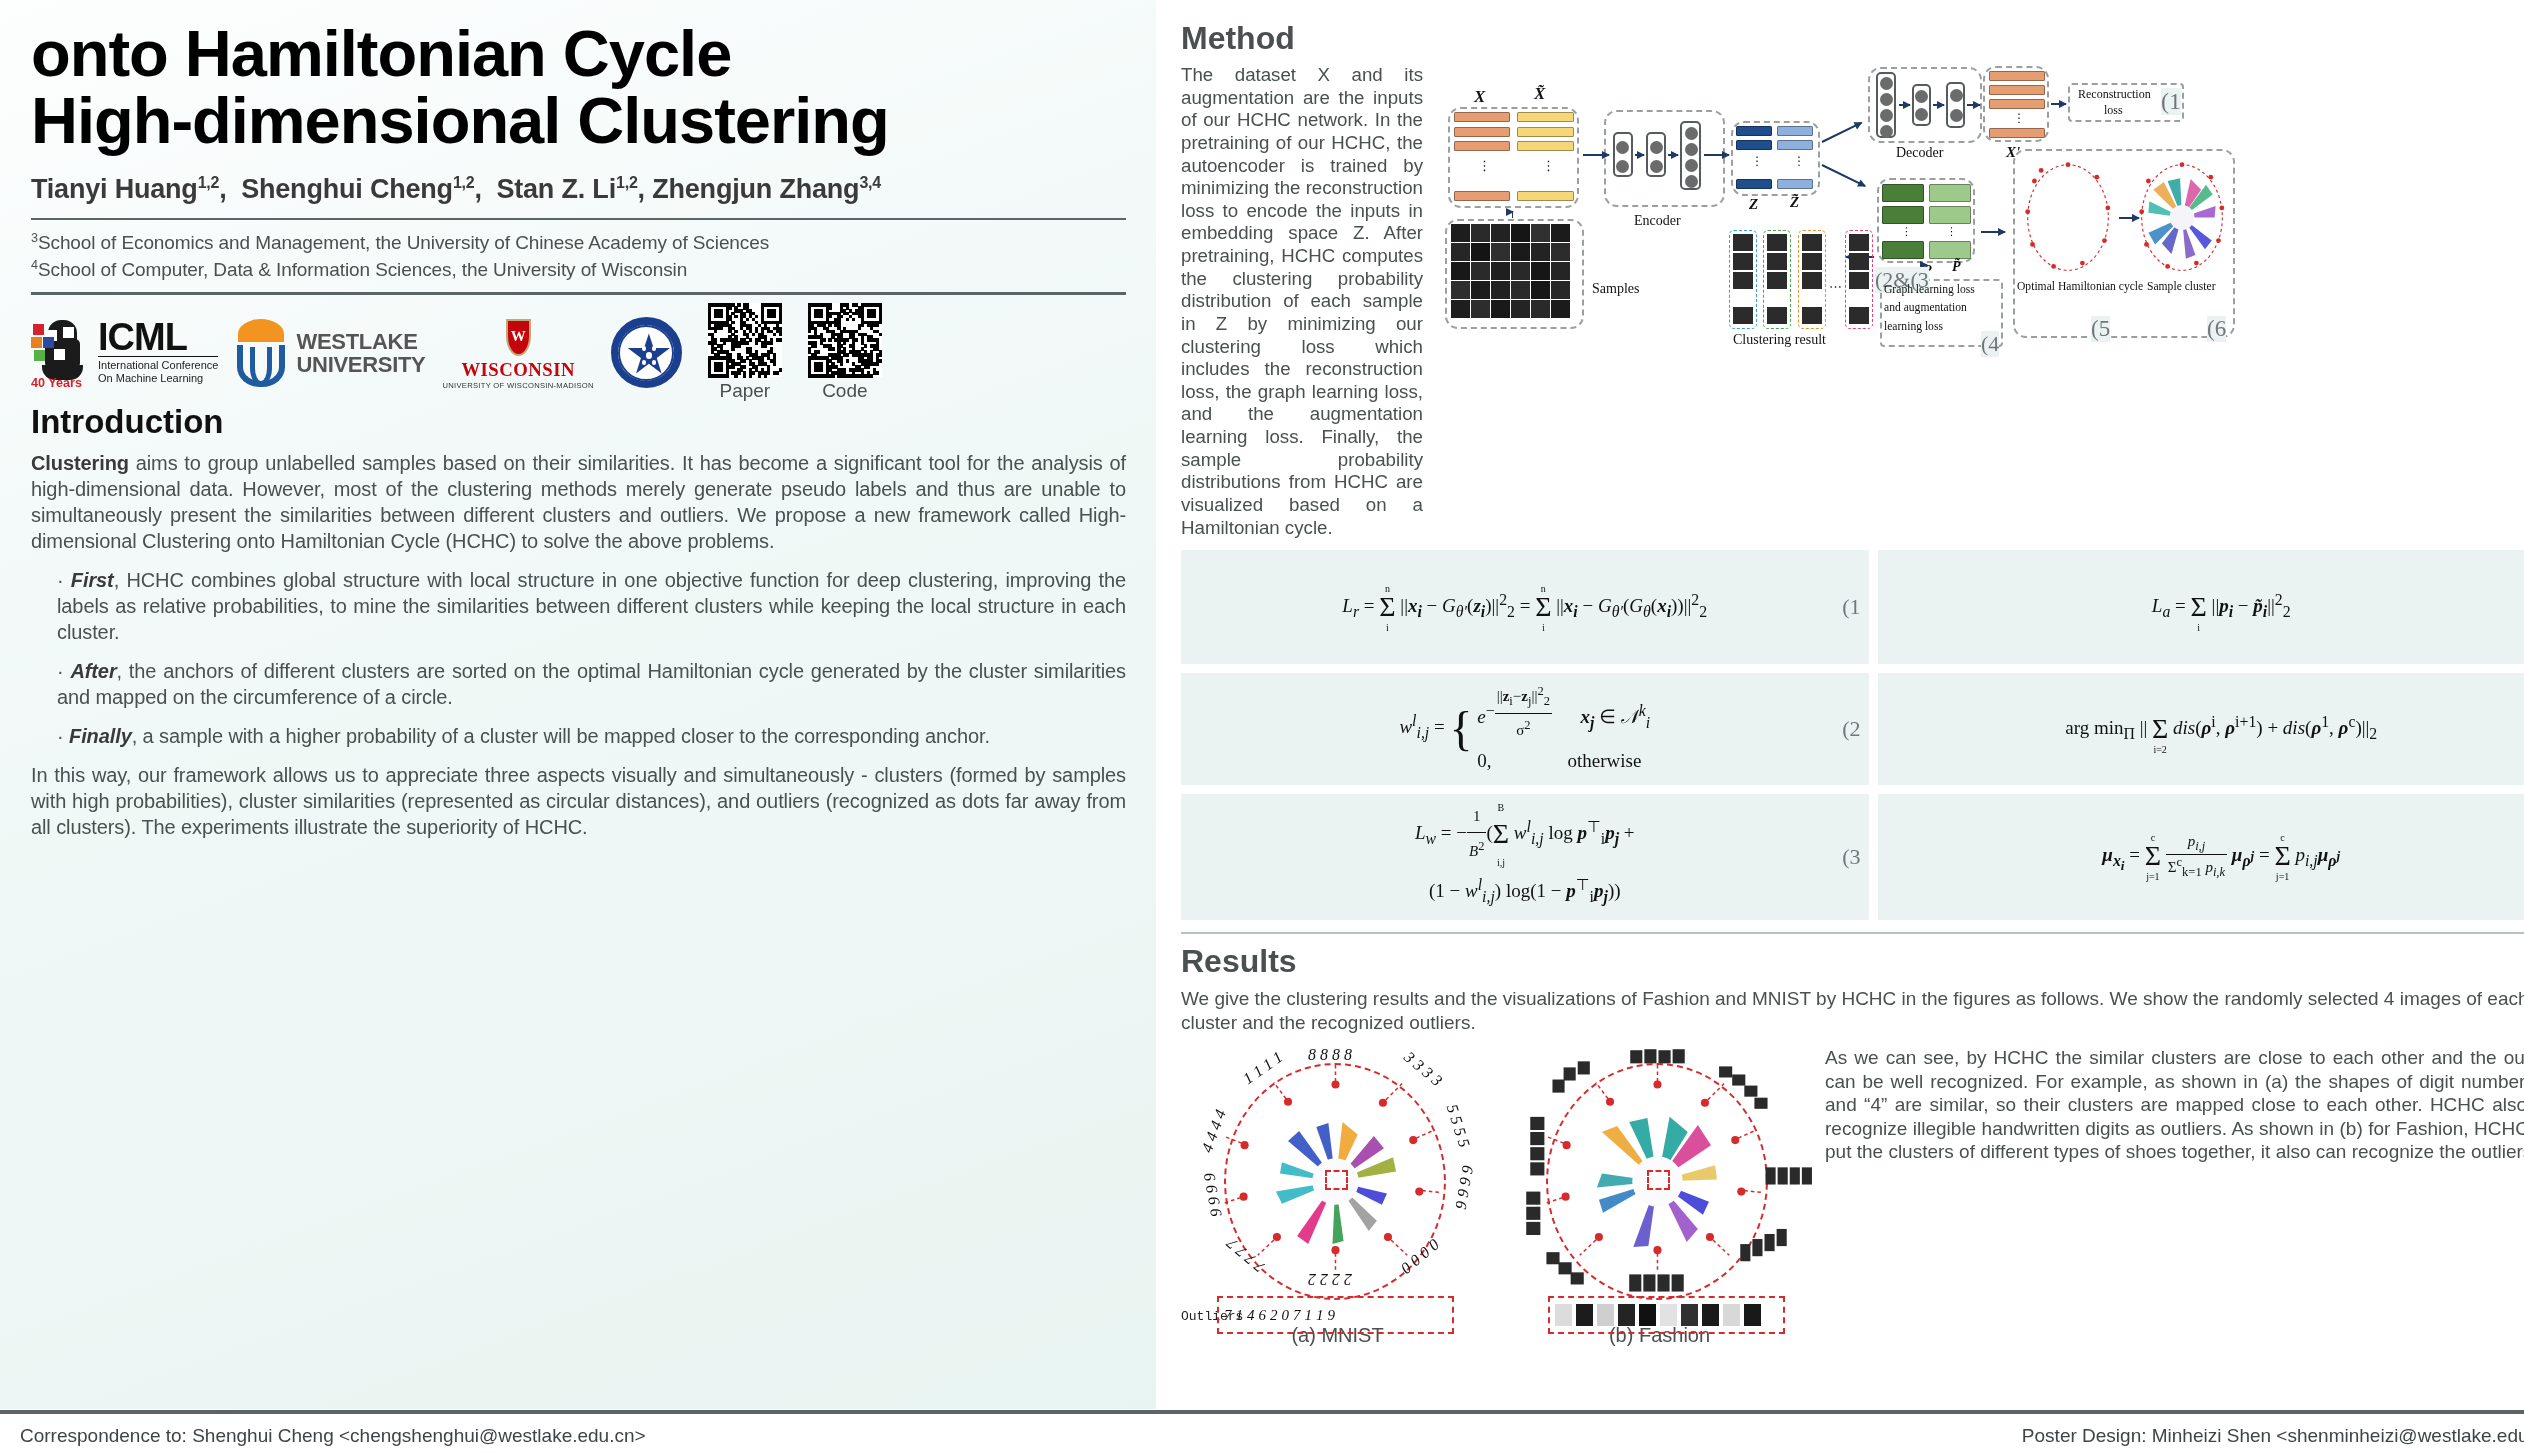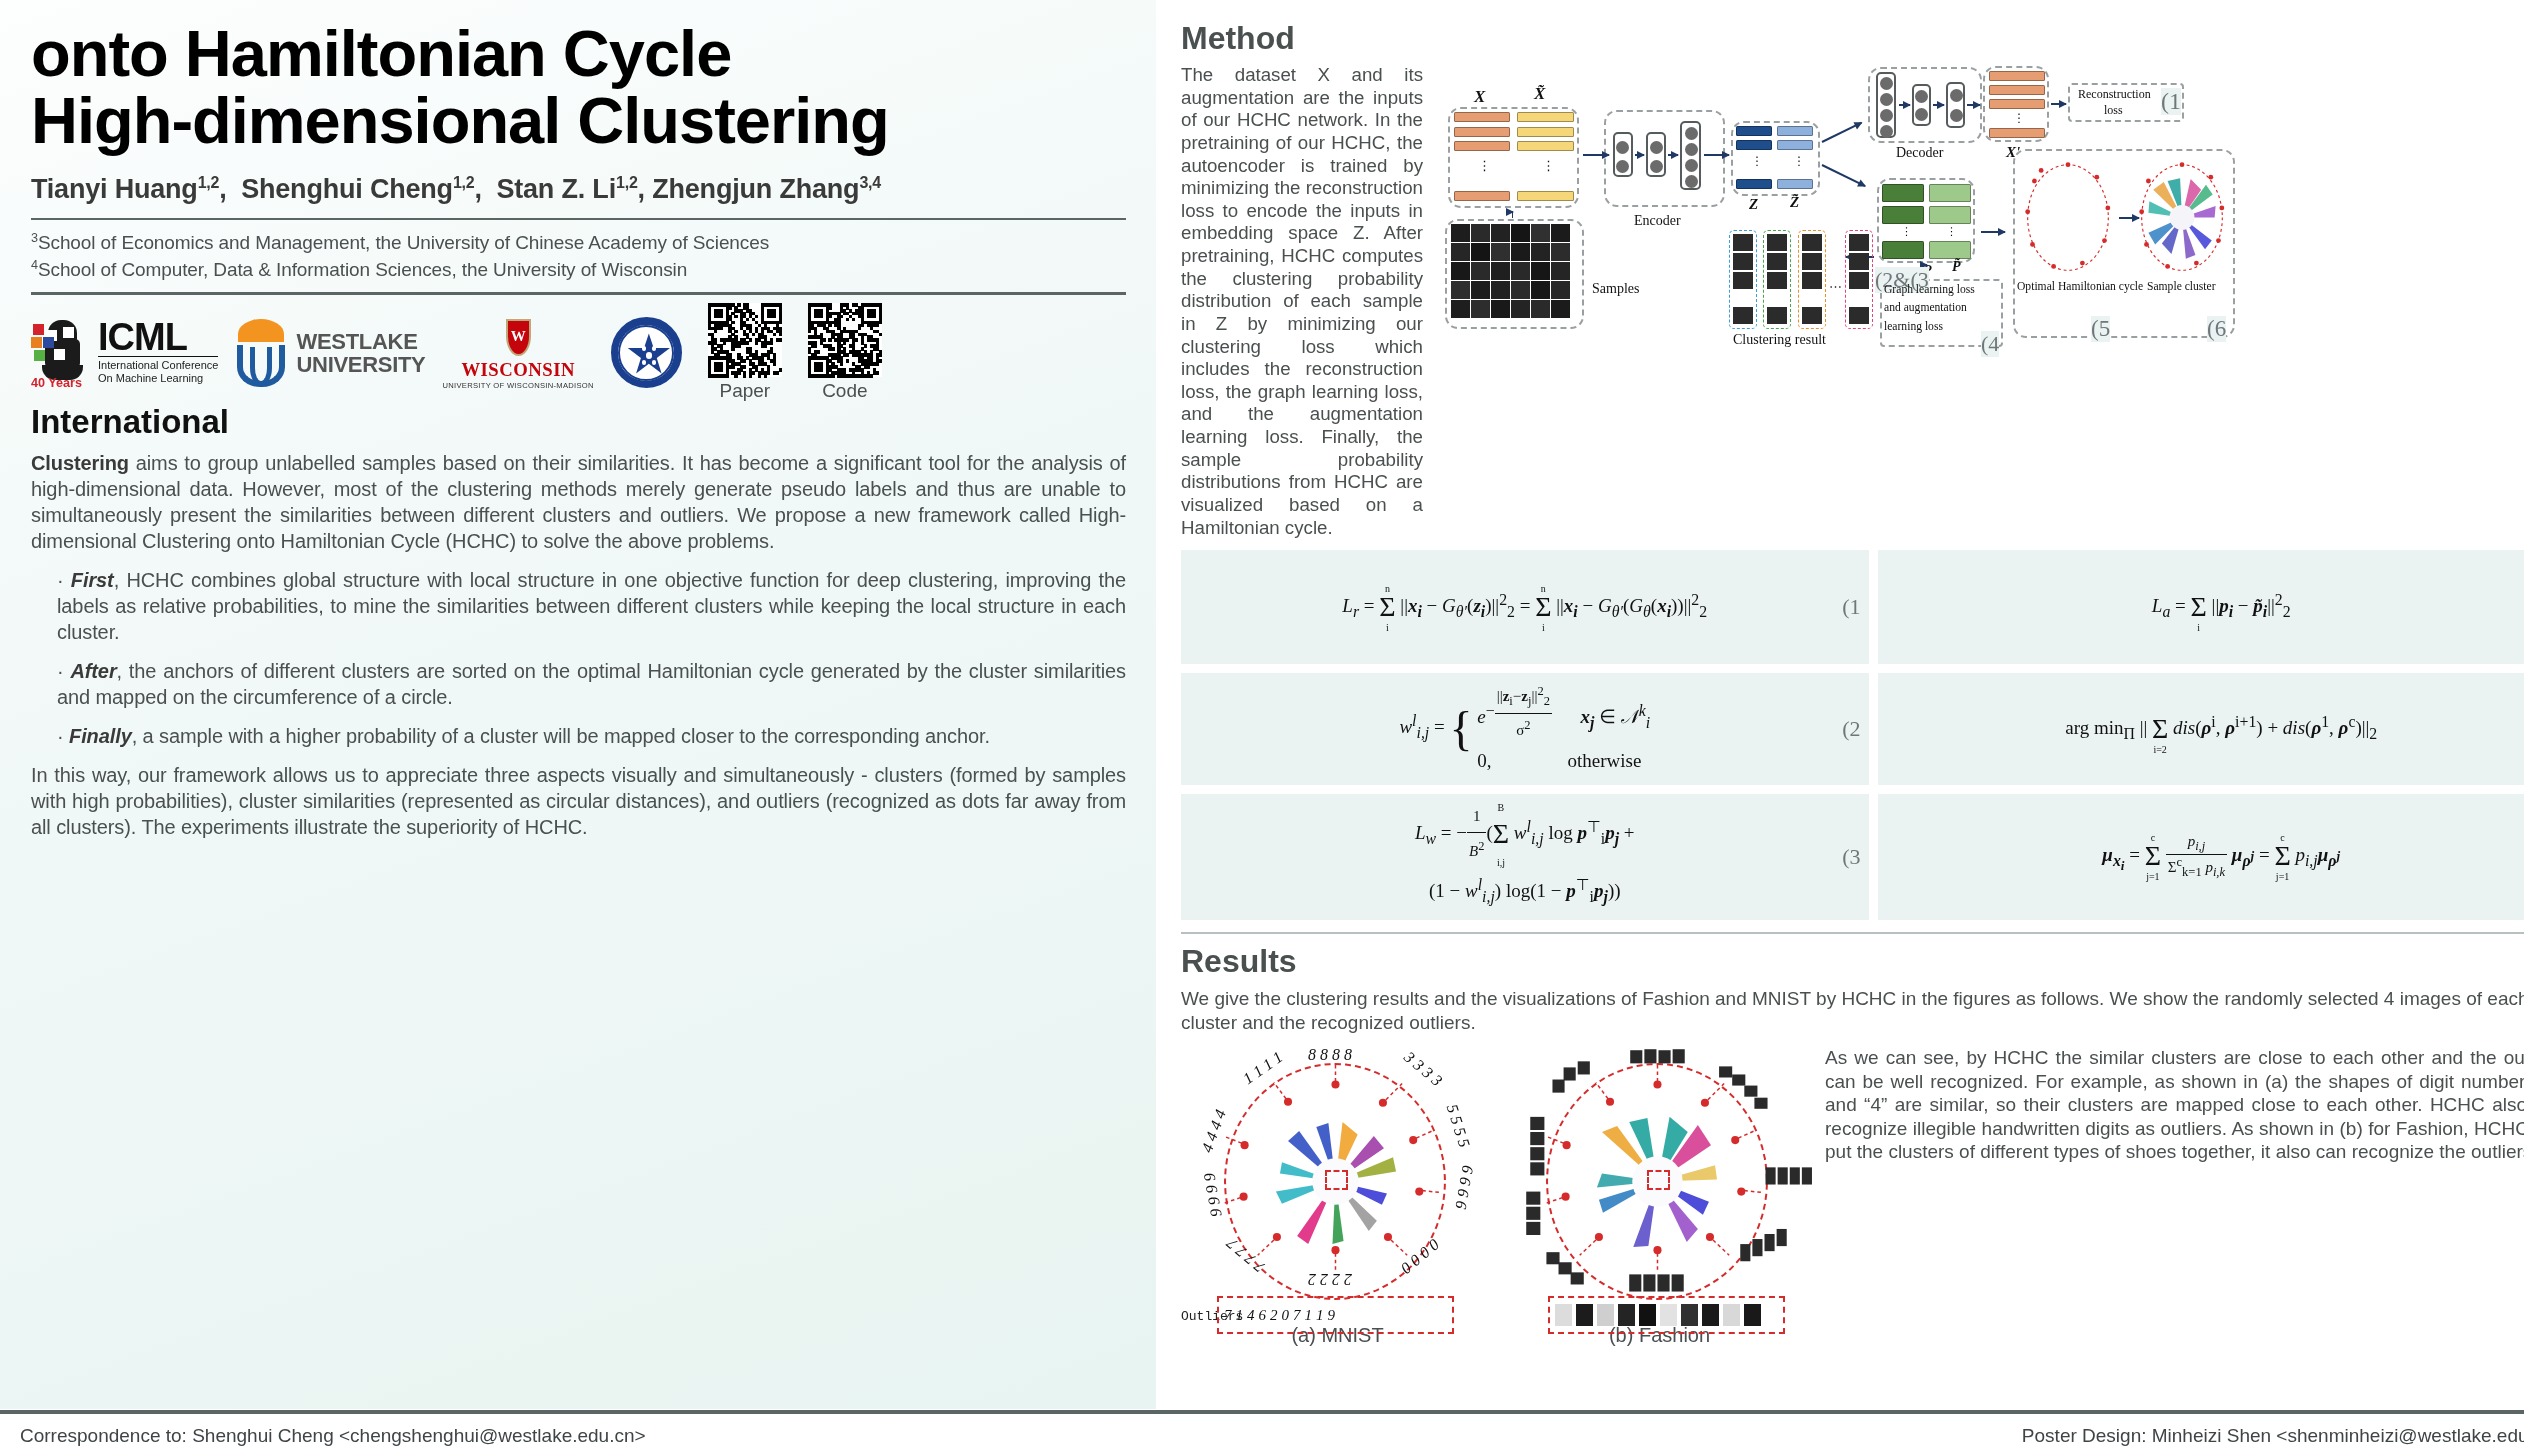--- a/index.html
+++ b/index.html
@@ -931,21 +931,21 @@
             <div style="position:absolute;left:50px;top:71px;width:3.2px;height:3.2px;background:#000"></div>
             <div style="position:absolute;left:53px;top:71px;width:3.2px;height:3.2px;background:#000"></div>
             <div style="position:absolute;left:56px;top:71px;width:3.2px;height:3.2px;background:#000"></div>
             <div style="position:absolute;left:59px;top:71px;width:3.2px;height:3.2px;background:#000"></div>
             <div style="position:absolute;left:62px;top:71px;width:3.2px;height:3.2px;background:#000"></div>
           </div>
         <div class="qr-cap">Code</div>
       </div>
     </div>
 
-    <div class="section-h">International</div>
+    <div class="section-h">Introduction</div>
 
     <div class="body-text">
       <b>Clustering</b><span> aims to group unlabelled samples based on their similarities. It has become a significant tool for the analysis of high-dimensional data. However, most of the clustering methods merely generate pseudo labels and thus are unable to simultaneously present the similarities between different clusters and outliers. We propose a new framework called High-dimensional Clustering onto Hamiltonian Cycle (HCHC) to solve the above problems.</span>
     </div>
 
     <div class="body-text bullet">
       <span>·</span>
       <i>First</i><span>, HCHC combines global structure with local structure in one objective function for deep clustering, improving the labels as relative probabilities, to mine the similarities between different clusters while keeping the local structure in each cluster.</span>
     </div>
 

